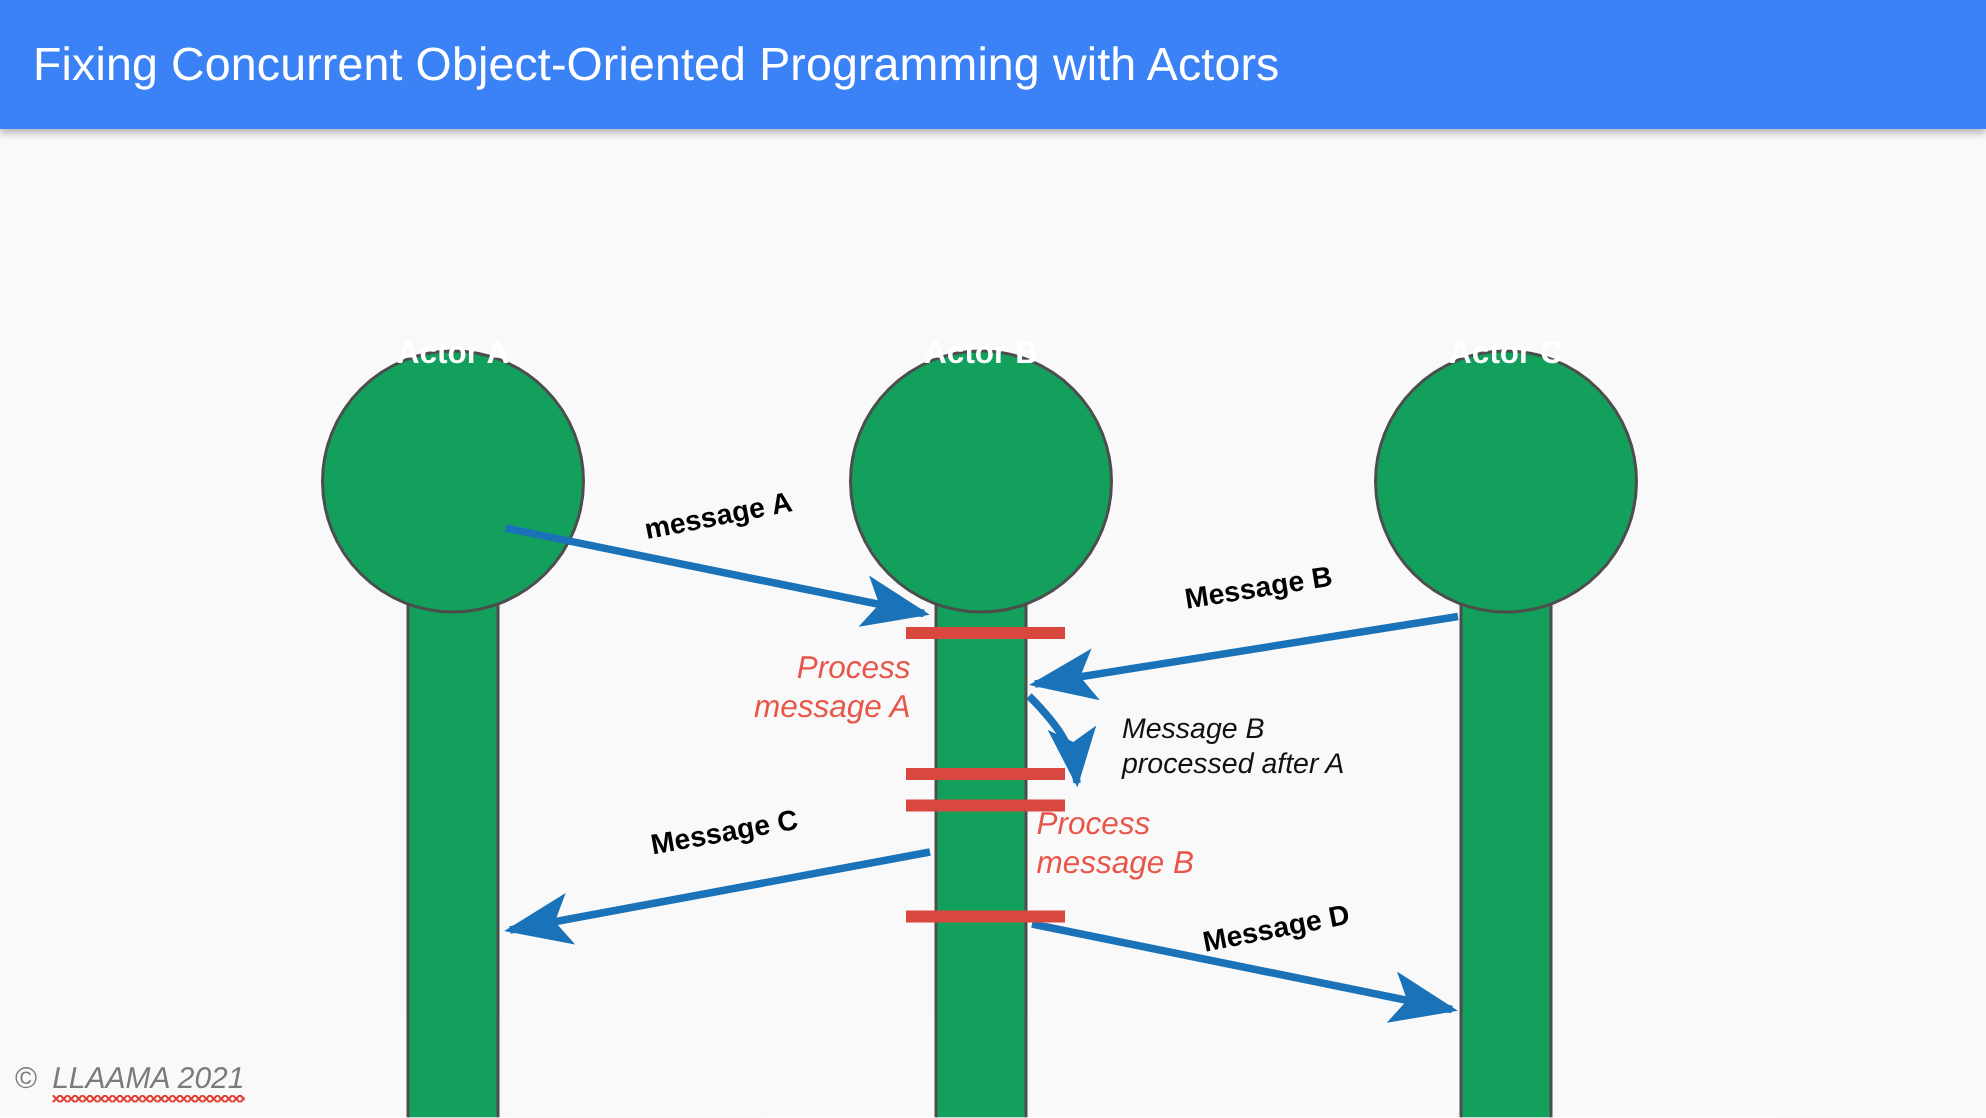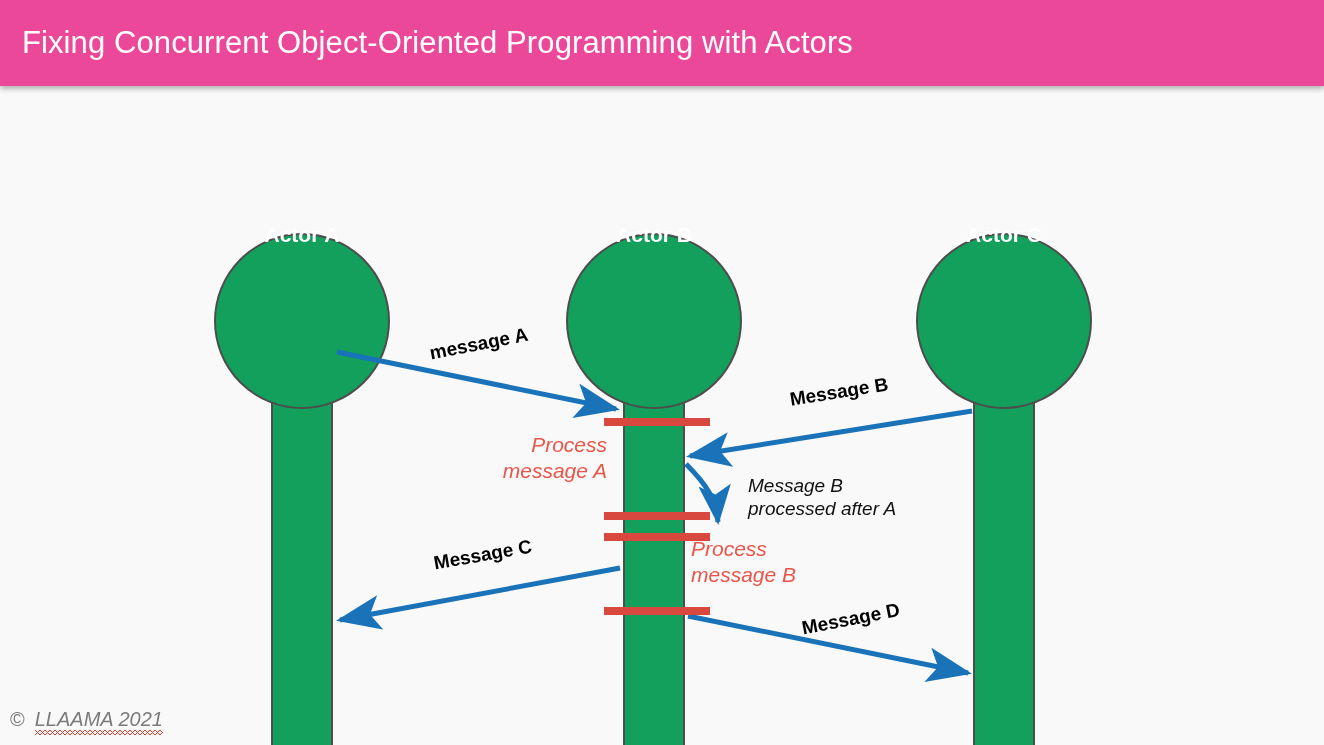--- a/index.html
+++ b/index.html
@@ -12,21 +12,21 @@
   }
   #slide {
     position: relative;
     width: 1324px; height: 745px;
     background: #f9f9f9;
   }
   
   #header {
     position: absolute; left: 0; top: 0;
     width: 1324px; height: 86px;
-    background: #ec4899;
+    background: #3b82f6;
     box-shadow: 0 3px 5px rgba(0,0,0,0.28);
     z-index: 5;
   }
   #header-title {
     position: absolute;
     left: 22px; top: 50%;
     transform: translateY(-50%);
     color: #ffffff;
     font-size: 31px;
     font-weight: 400;

